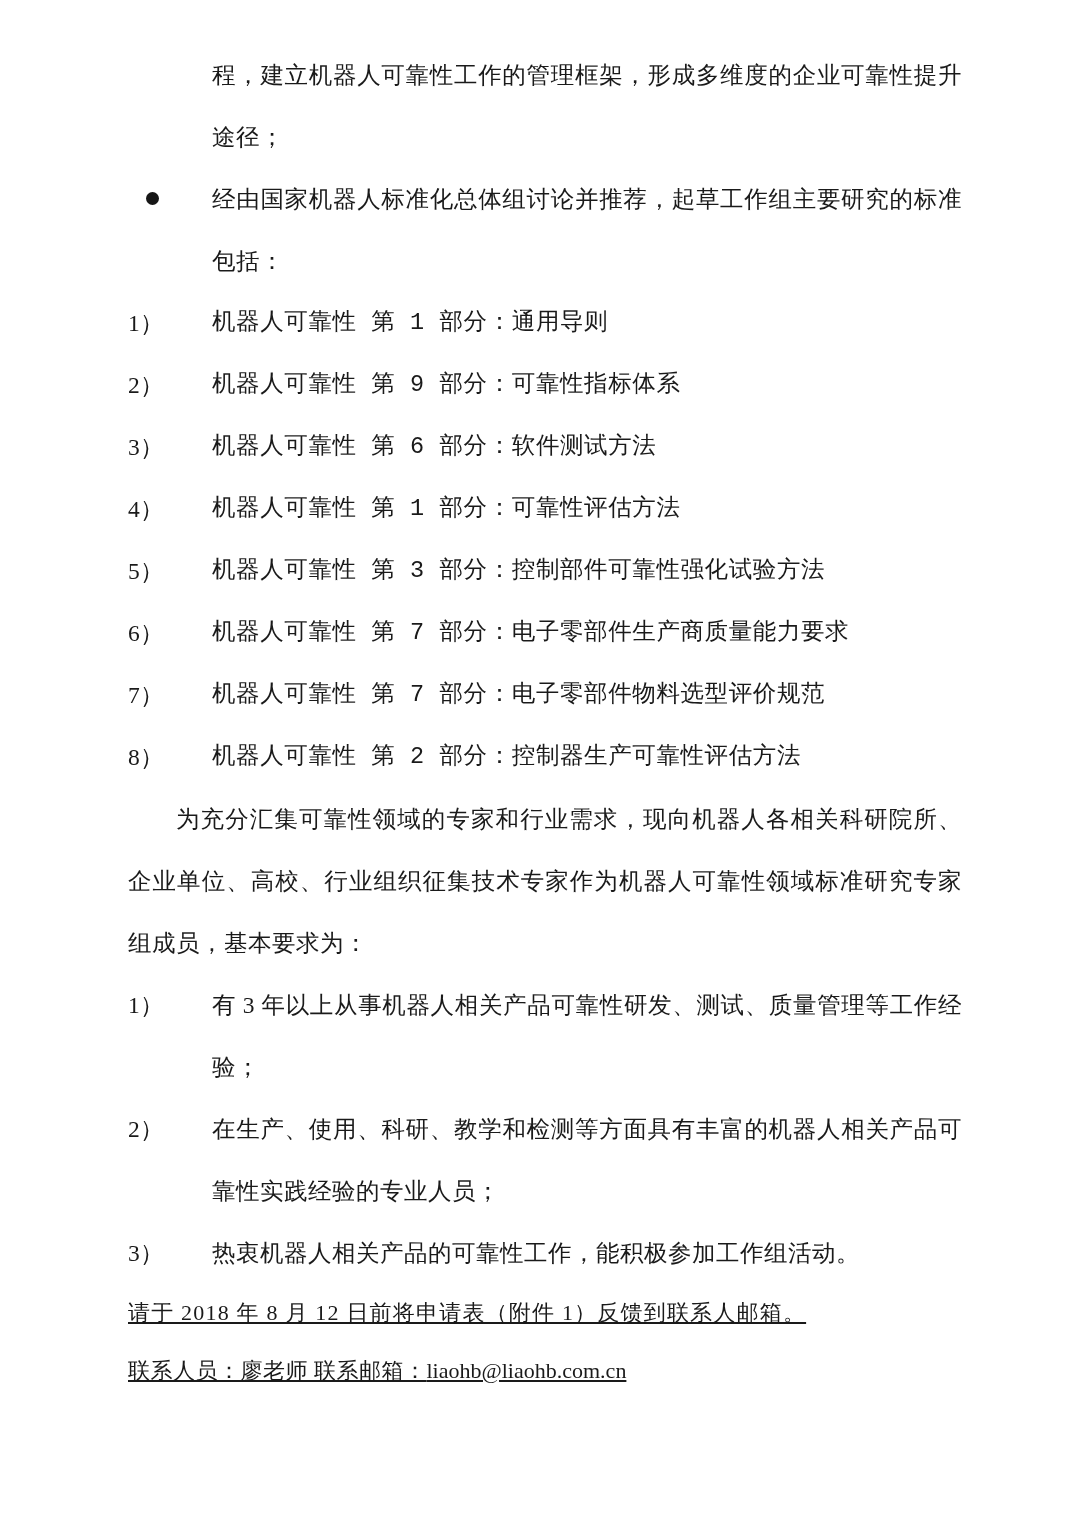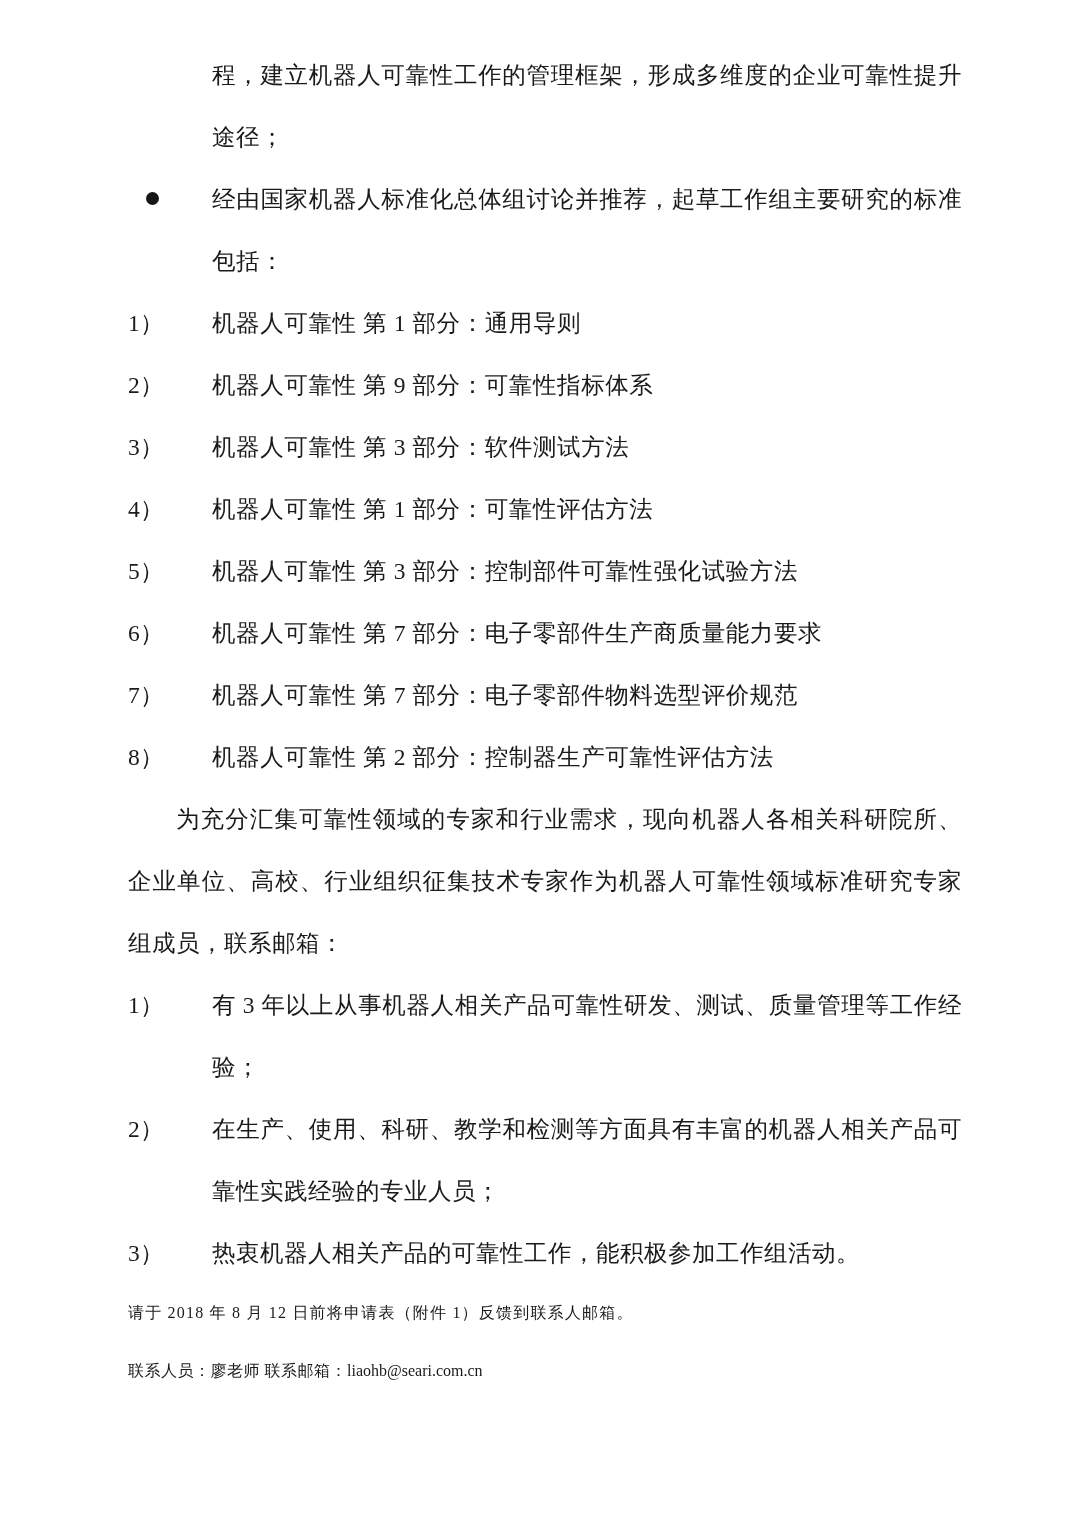--- a/index.html
+++ b/index.html
@@ -56,20 +56,21 @@
   .num-label {
     position: absolute;
     left: 0;
     top: 0;
     width: 64px;
     font-size: 23.5px;
     letter-spacing: 0.3px;
   }
   .num-item .txt {
     display: block;
+    font-family: Liberation Mono, monospace;
   }
   .body-para {
     font-size: 23.5px;
     line-height: 62px;
     text-align: justify;
     text-justify: inter-ideograph;
     letter-spacing: 0.5px;
   }
   .indent2 {
     text-indent: 48px;
@@ -77,23 +78,24 @@
   .req-item {
     position: relative;
     padding-left: 84px;
     font-size: 23.5px;
     line-height: 62px;
     letter-spacing: 0.5px;
     text-align: justify;
     text-justify: inter-ideograph;
   }
   .tail-line {
-    font-size: 16px;
+    font-size: 22px;
     line-height: 58px;
     letter-spacing: 0.5px;
+    text-decoration: underline;
   }
   .tail-line.wide {
     letter-spacing: 1.2px;
   }
   .email {
     font-family: "Liberation Serif", "DejaVu Serif", serif;
     letter-spacing: 0px;
   }
 </style>
 </head>
@@ -112,21 +114,21 @@
     <div class="num-item">
       <span class="num-label">1）</span>
       <span class="txt">机器人可靠性 第 1 部分：通用导则</span>
     </div>
     <div class="num-item">
       <span class="num-label">2）</span>
       <span class="txt">机器人可靠性 第 9 部分：可靠性指标体系</span>
     </div>
     <div class="num-item">
       <span class="num-label">3）</span>
-      <span class="txt">机器人可靠性 第 3 部分：软件测试方法</span>
+      <span class="txt">机器人可靠性 第 6 部分：软件测试方法</span>
     </div>
     <div class="num-item">
       <span class="num-label">4）</span>
       <span class="txt">机器人可靠性 第 1 部分：可靠性评估方法</span>
     </div>
     <div class="num-item">
       <span class="num-label">5）</span>
       <span class="txt">机器人可靠性 第 3 部分：控制部件可靠性强化试验方法</span>
     </div>
     <div class="num-item">
@@ -136,36 +138,36 @@
     <div class="num-item">
       <span class="num-label">7）</span>
       <span class="txt">机器人可靠性 第 7 部分：电子零部件物料选型评价规范</span>
     </div>
     <div class="num-item">
       <span class="num-label">8）</span>
       <span class="txt">机器人可靠性 第 2 部分：控制器生产可靠性评估方法</span>
     </div>
   </div>
 
-  <div class="body-para indent2">为充分汇集可靠性领域的专家和行业需求，现向机器人各相关科研院所、企业单位、高校、行业组织征集技术专家作为机器人可靠性领域标准研究专家组成员，联系邮箱：</div>
+  <div class="body-para indent2">为充分汇集可靠性领域的专家和行业需求，现向机器人各相关科研院所、企业单位、高校、行业组织征集技术专家作为机器人可靠性领域标准研究专家组成员，基本要求为：</div>
 
   <div>
     <div class="req-item">
       <span class="num-label">1）</span>
       <span class="txt">有 3 年以上从事机器人相关产品可靠性研发、测试、质量管理等工作经验；</span>
     </div>
     <div class="req-item">
       <span class="num-label">2）</span>
       <span class="txt">在生产、使用、科研、教学和检测等方面具有丰富的机器人相关产品可靠性实践经验的专业人员；</span>
     </div>
     <div class="req-item">
       <span class="num-label">3）</span>
       <span class="txt">热衷机器人相关产品的可靠性工作，能积极参加工作组活动。</span>
     </div>
   </div>
 
   <div class="tail-line wide">请于 2018 年 8 月 12 日前将申请表（附件 1）反馈到联系人邮箱。</div>
 
   <div class="tail-line">
-    <span>联系人员：廖老师  联系邮箱：</span><span class="email">liaohb@seari.com.cn</span>
+    <span>联系人员：廖老师  联系邮箱：</span><span class="email">liaohb@liaohb.com.cn</span>
   </div>
 
 </div>
 
 </body></html>

